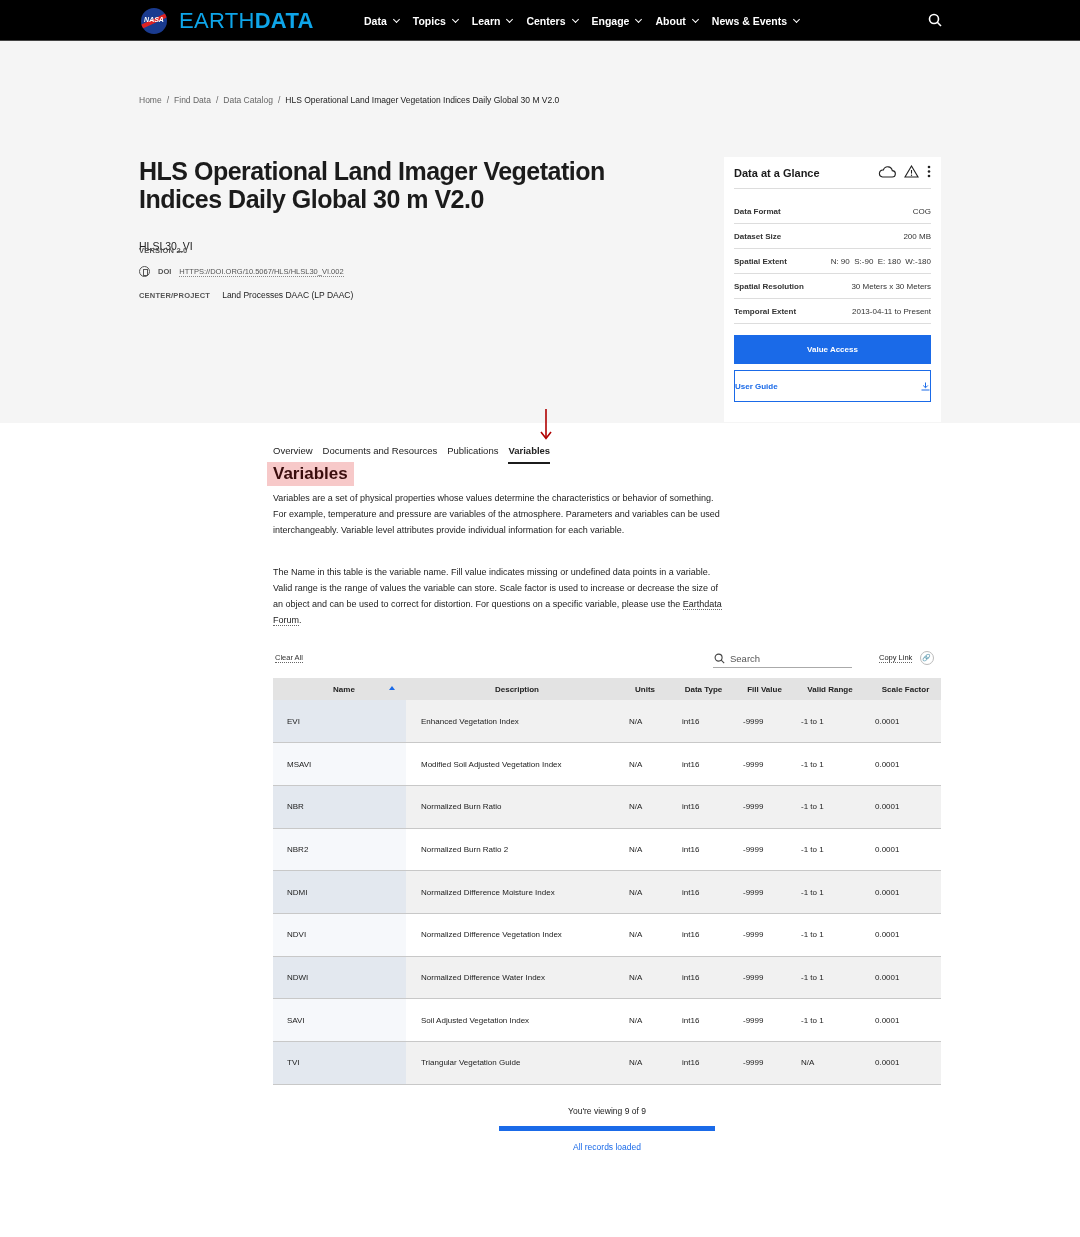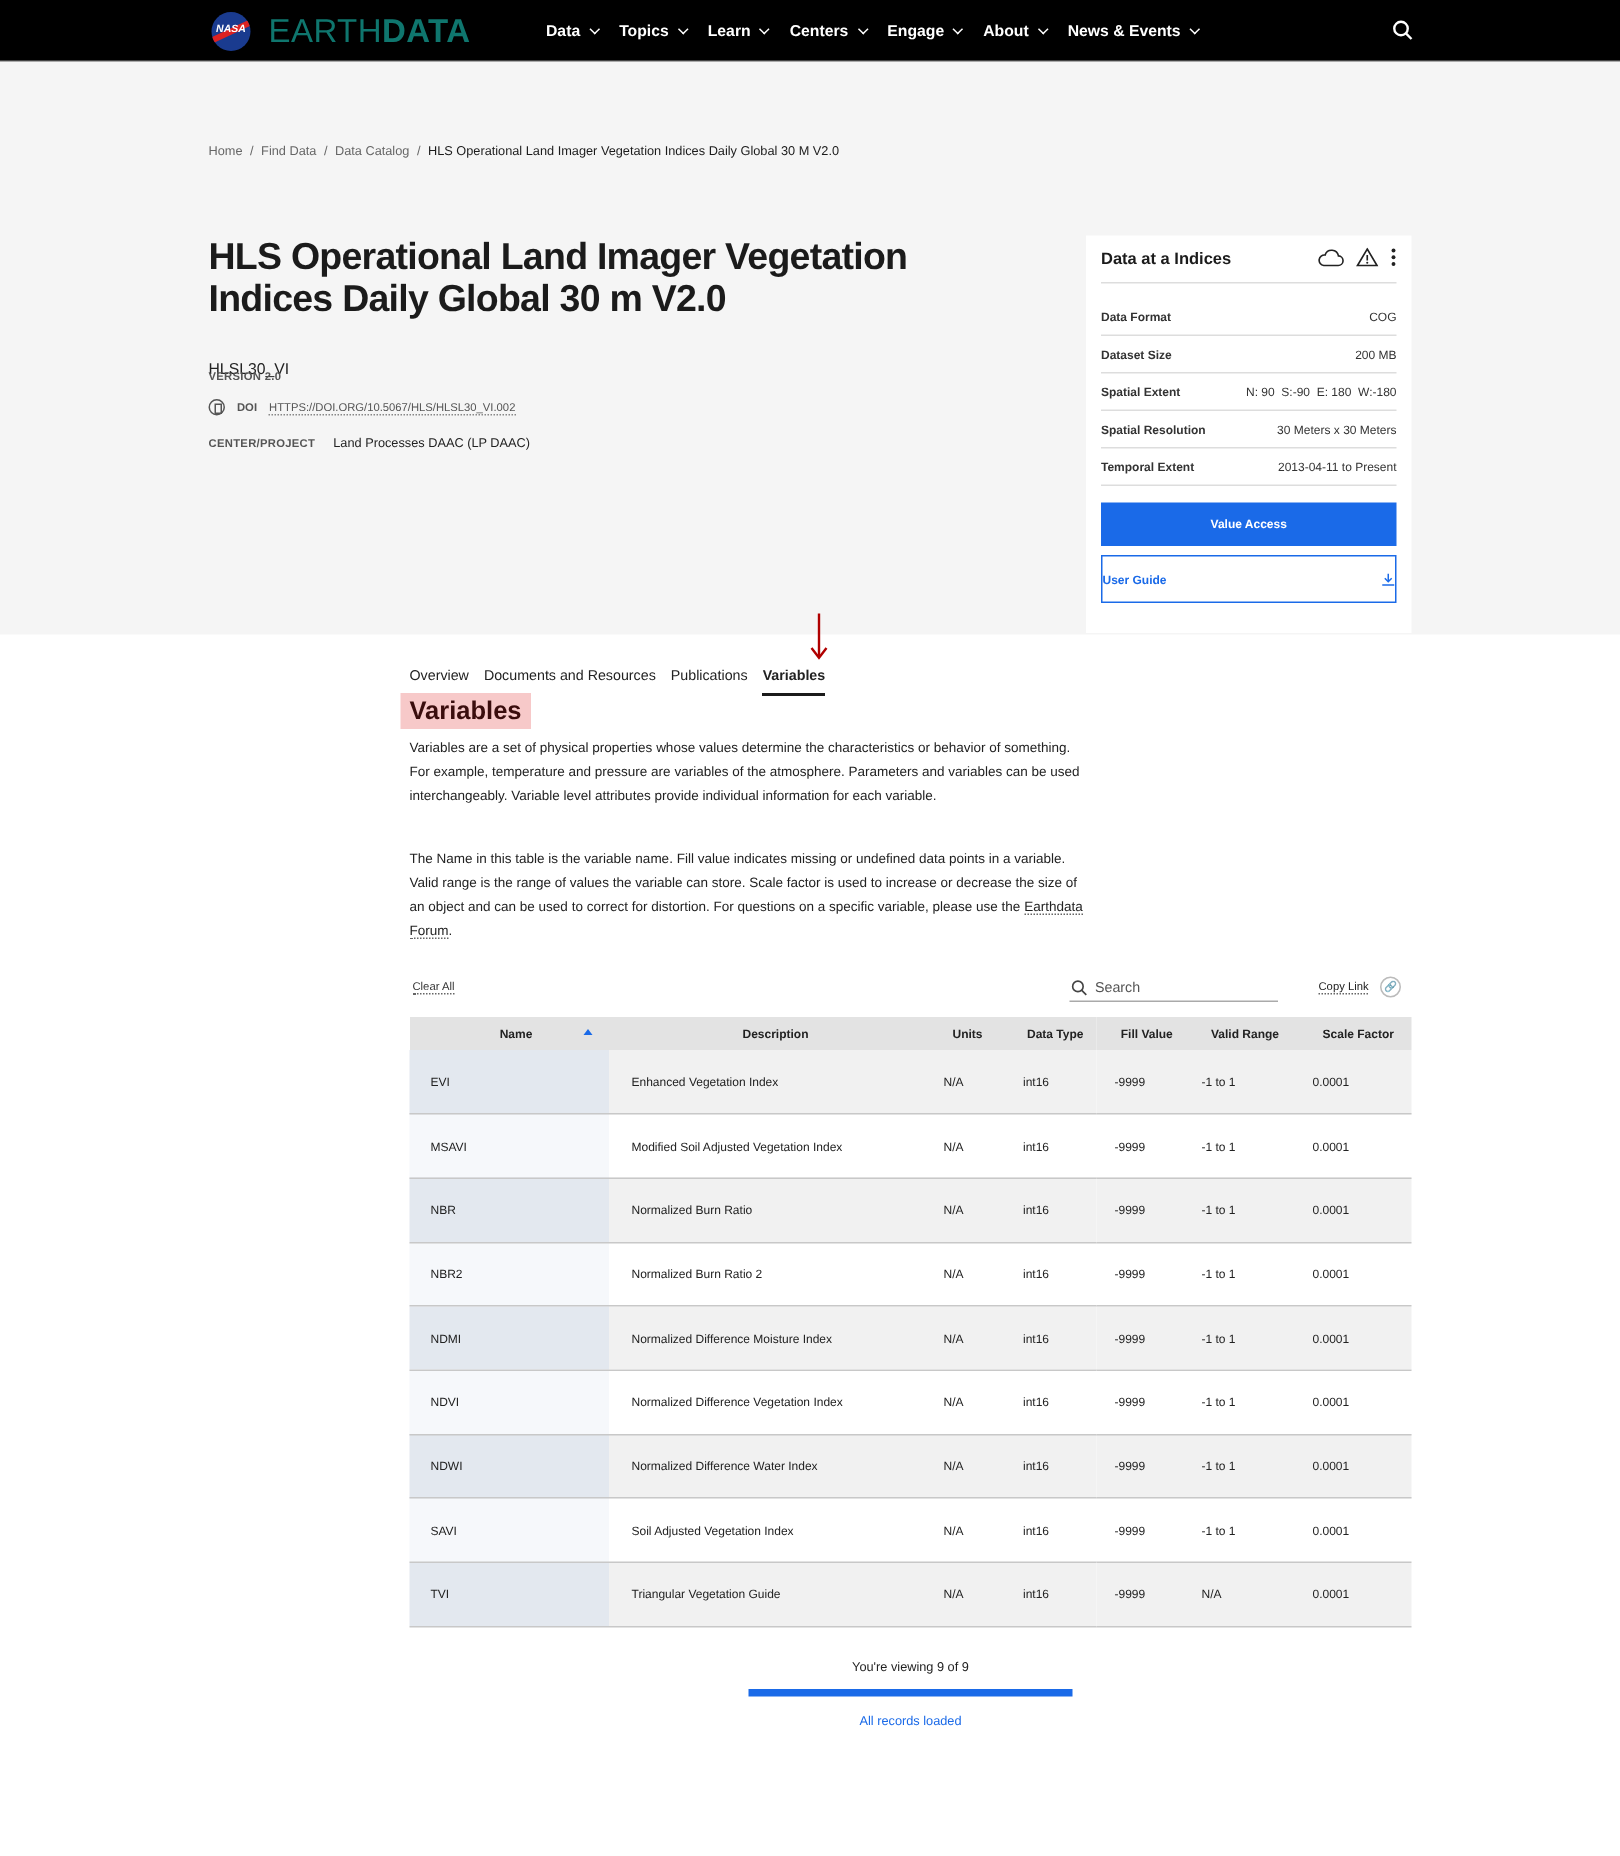--- a/index.html
+++ b/index.html
@@ -5,21 +5,21 @@
   * { box-sizing: border-box; margin: 0; padding: 0; }
   html, body { width: 1080px; background: #ffffff; }
   body { font-family: "Liberation Sans", sans-serif; color: #1b1b1b; position: relative; min-height: 1237px; }
 
   
   .topnav { height: 41px; background: #000; position: relative; border-bottom: 1px solid #444; }
   .logo { position: absolute; left: 141px; top: 8px; display: flex; align-items: center; }
   .nasa-meatball { width: 26px; height: 26px; border-radius: 50%; background: #1a3b8f; position: relative; overflow: hidden; }
   .nasa-meatball::before { content: ""; position: absolute; left: -2px; top: 11px; width: 30px; height: 4px; background: #d22; transform: rotate(-25deg); }
   .nasa-meatball span { position: absolute; left: 0; right: 0; top: 8px; font-size: 7px; font-weight: bold; color: #fff; text-align: center; font-style: italic; }
-  .brand { margin-left: 12px; font-size: 22px; color: #0f766e; letter-spacing: 0.3px; }
+  .brand { margin-left: 12px; font-size: 22px; color: #0ea5e9; letter-spacing: 0.3px; }
   .brand b { font-weight: bold; }
   .nav-items { position: absolute; left: 364px; top: 0; height: 41px; display: flex; align-items: center; gap: 14px; }
   .nav-item { color: #fff; font-size: 10.5px; font-weight: bold; display: flex; align-items: center; gap: 5px; cursor: pointer; }
   .chev { width: 5px; height: 5px; border-right: 1px solid #fff; border-bottom: 1px solid #fff; transform: rotate(45deg); margin-top: -3px; margin-left: 2px; }
   .search-ico { position: absolute; left: 928px; top: 13px; width: 14px; height: 14px; }
 
   
   .hero { background: #f5f5f5; height: 382px; position: relative; }
   .breadcrumb { position: absolute; left: 139px; top: 54px; font-size: 8.5px; color: #666; display: flex; gap: 5px; }
   .breadcrumb .cur { color: #1b1b1b; }
@@ -162,21 +162,21 @@
     <span class="doi-label">DOI</span>
     <span class="doi-link">HTTPS://DOI.ORG/10.5067/HLS/HLSL30_VI.002</span>
   </div>
   <div class="center-row">
     <span class="center-label">CENTER/PROJECT</span>
     <span class="center-value">Land Processes DAAC (LP DAAC)</span>
   </div>
 
   <aside class="glance">
     <div class="glance-head">
-      <span class="glance-title">Data at a Indices</span>
+      <span class="glance-title">Data at a Glance</span>
       <div class="glance-icons">
         <svg width="18" height="12" viewBox="0 0 18 12">
             <path d="M4.5 11 H14 a3.2 3.2 0 0 0 0.3-6.4 A4.6 4.6 0 0 0 5.4 4 A3.5 3.5 0 0 0 4.5 11 Z" fill="none" stroke="#222" stroke-width="1.1"></path>
           </svg>
         <svg width="15" height="13" viewBox="0 0 15 13">
             <path d="M7.5 1 L14 12 H1 Z" fill="none" stroke="#222" stroke-width="1.1"></path>
             <line x1="7.5" y1="5" x2="7.5" y2="8.6" stroke="#222" stroke-width="1.1"></line>
             <circle cx="7.5" cy="10.2" r="0.7" fill="#222"></circle>
           </svg>
         <svg width="4" height="13" viewBox="0 0 4 13">

